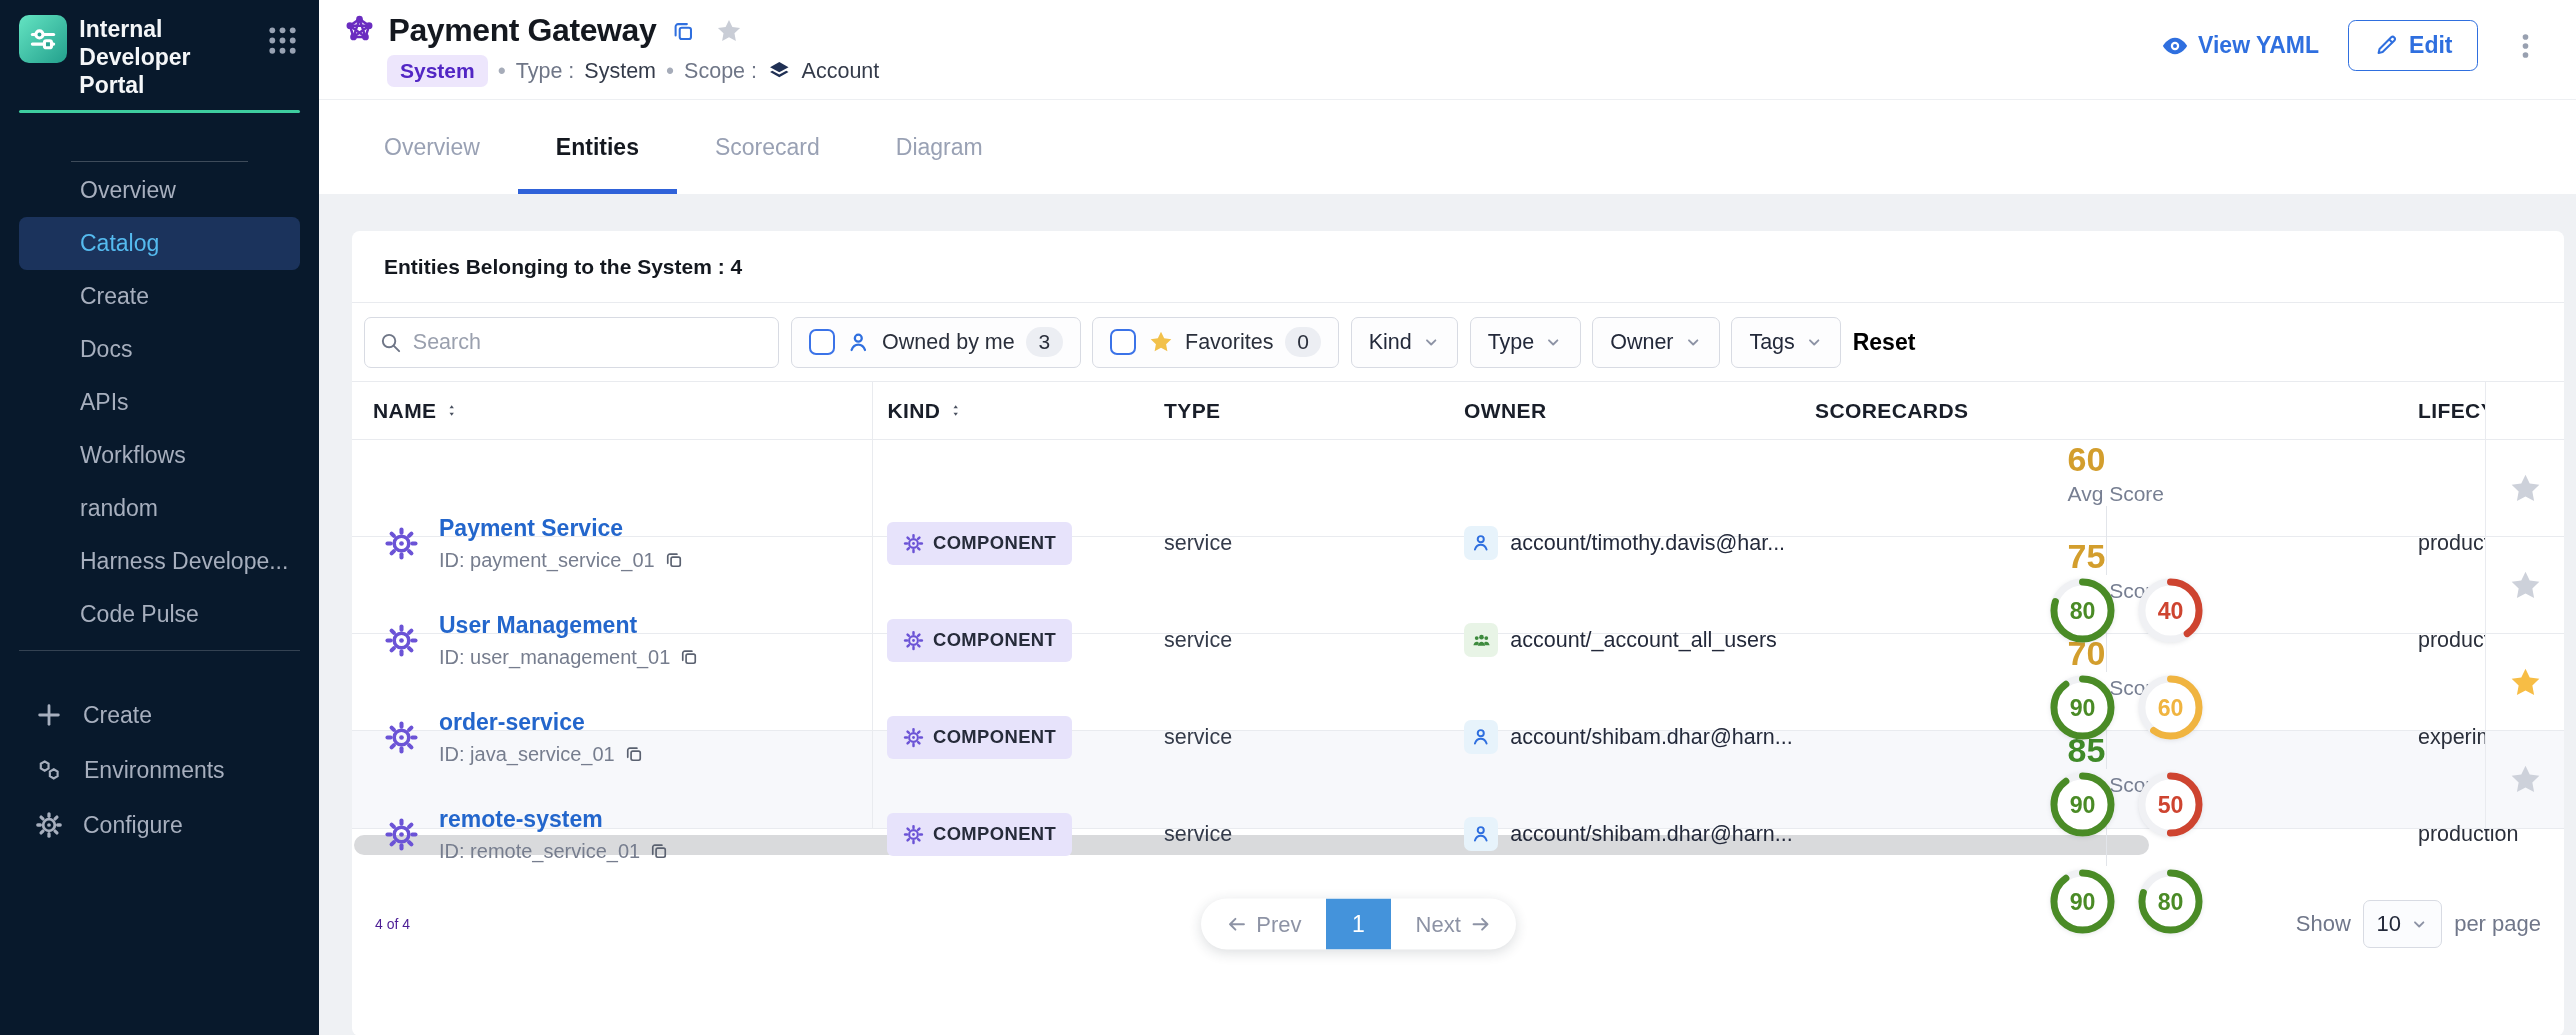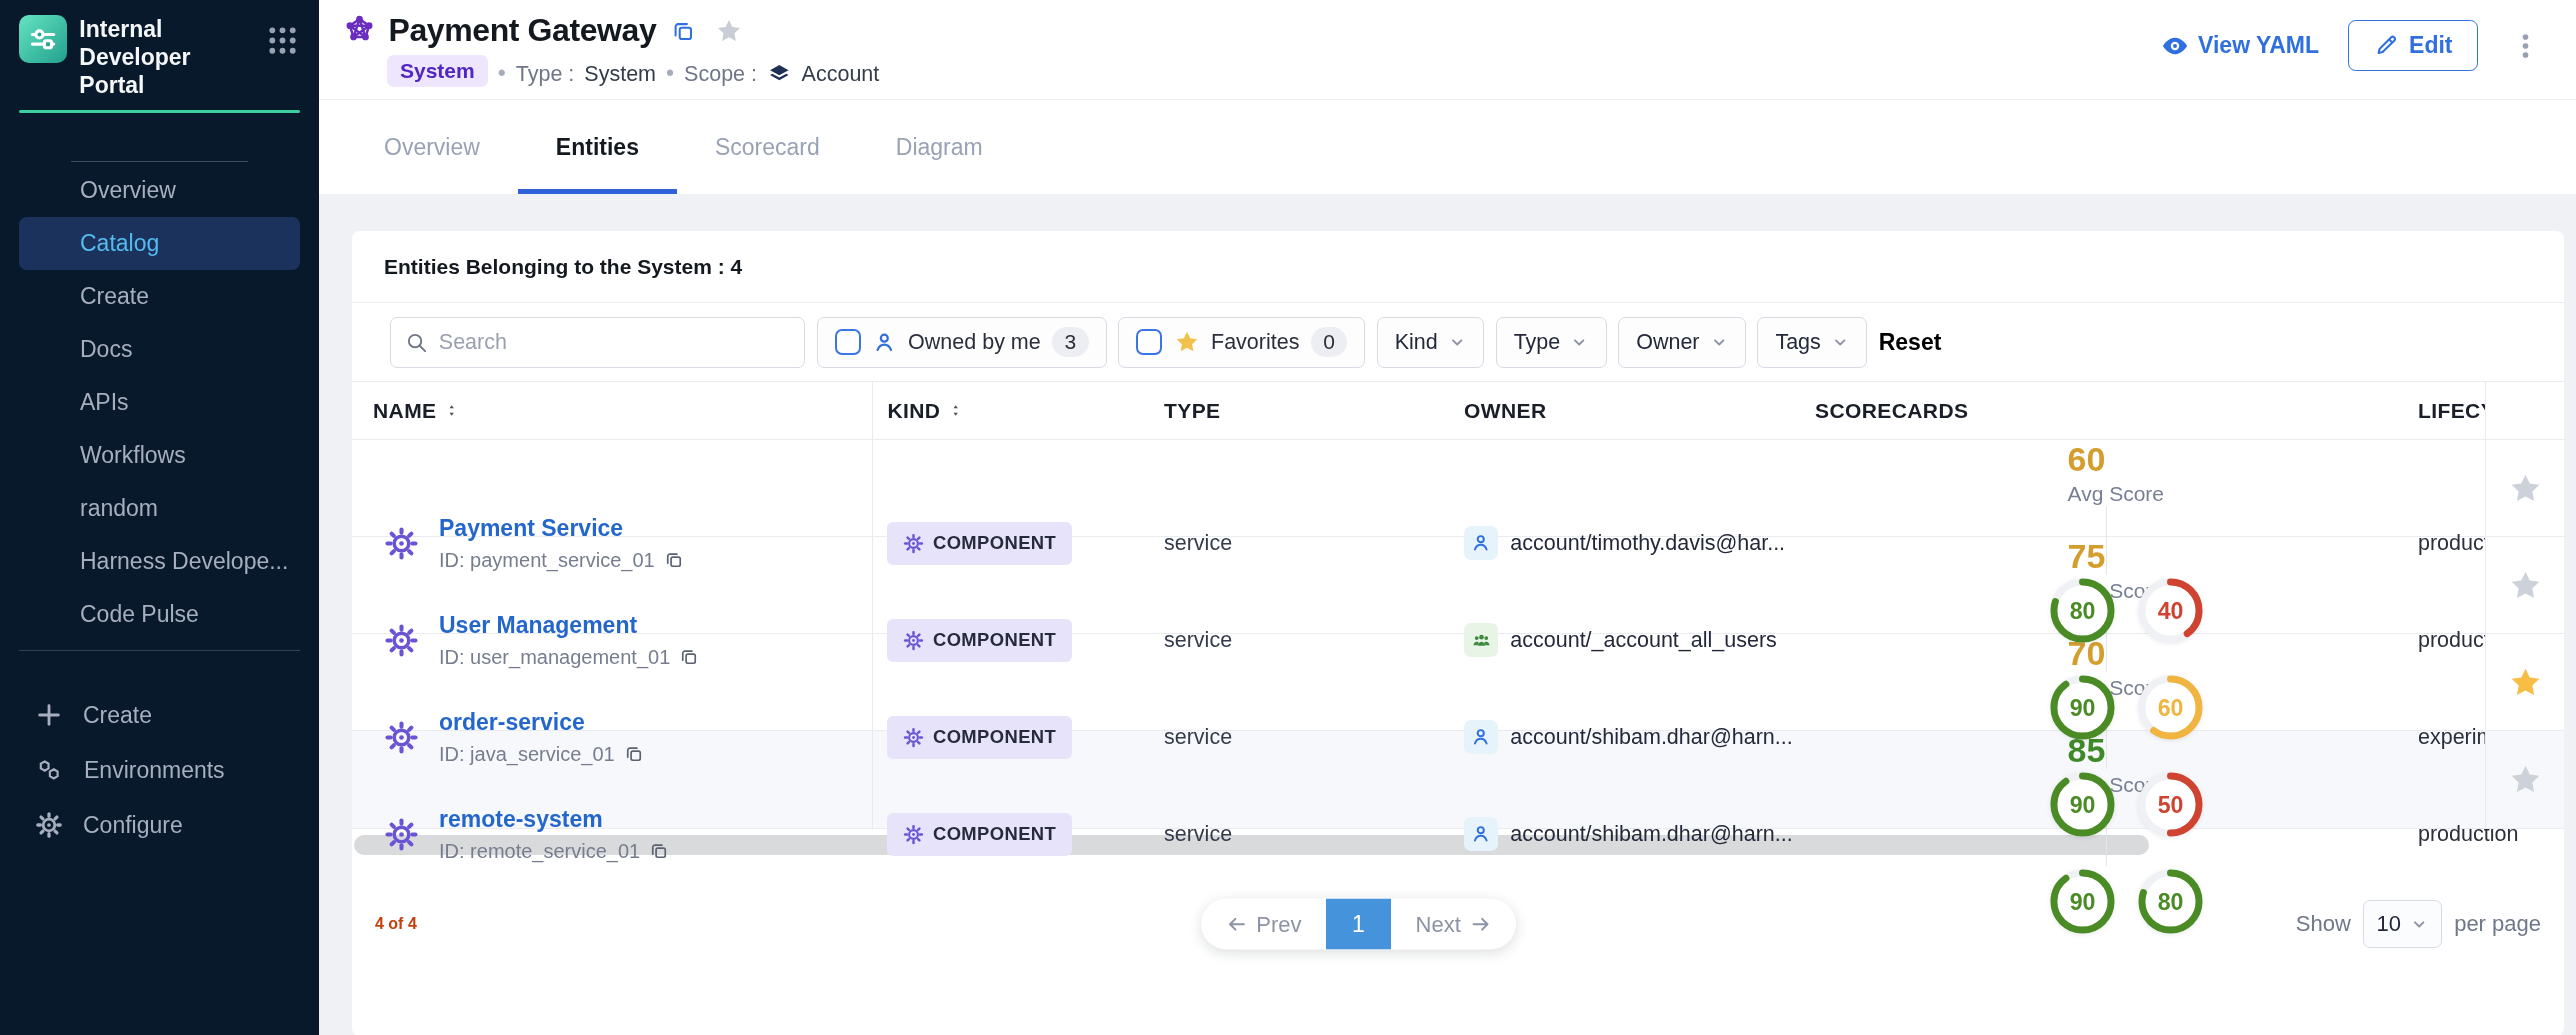--- a/index.html
+++ b/index.html
@@ -26,21 +26,21 @@
   .sb-bottom .bic { color:#A7AFBE; }
 
   
   .main { flex:1; display:flex; flex-direction:column; background:#fff; }
   .topbar { height:100px; background:#fff; display:flex; justify-content:space-between; padding:0 32px 8px 23px; border-bottom:0.8px solid #EDEFF2; }
   .title-wrap { padding-top:12.3px; }
   .t-row1 { display:flex; align-items:center; gap:11.5px; }
   .page-title { font-size:32px; font-weight:700; color:#14181F; letter-spacing:-0.4px; }
   .t-copy { color:#2F6FDF; margin-left:3.1px; cursor:pointer; }
   .t-star { color:#C9CDD6; margin-left:7.7px; cursor:pointer; }
-  .t-row2 { display:flex; align-items:flex-end; gap:10px; margin-top:6.1px; margin-left:45px; font-size:21.5px; }
+  .t-row2 { display:flex; align-items:center; gap:10px; margin-top:6.1px; margin-left:45px; font-size:21.5px; }
   .badge-system { background:#EDE6FC; color:#5226C4; font-weight:700; font-size:21px; padding:3.8px 13px; border-radius:7px; }
   .bc-dot { color:#A6ACB9; font-size:23px; }
   .bc-key { color:#6F7687; }
   .bc-val { color:#343B4A; }
   .scope-ic { color:#203054; }
   .topbar-right { display:flex; align-items:center; gap:29px; }
   .view-yaml { display:flex; align-items:center; gap:9.2px; color:#2F6FDF; font-size:23px; font-weight:700; cursor:pointer; }
   .edit-btn { display:flex; align-items:center; gap:10.8px; border:1.5px solid #2F6FDF; color:#2F6FDF; border-radius:7.7px; height:51px; padding:0 24.6px; font-size:23px; font-weight:700; background:#fff; cursor:pointer; }
   .kebab { color:#98A0B0; cursor:pointer; padding:3.1px; }
 
@@ -48,21 +48,21 @@
   .tab { height:100%; display:flex; align-items:center; padding:0 38px; font-size:23px; color:#99A1B4; position:relative; cursor:pointer; }
   .tab.active { color:#14181F; font-weight:700; }
   .tab.active::after { content:''; position:absolute; left:0; right:0; bottom:0; height:5.4px; background:#2F62D9; }
 
   .content { flex:1; background:#EFF1F4; padding:37px 12.3px 0 33px; }
   .card { background:#fff; border-radius:7.7px; width:2212px; height:805px; position:relative; overflow:hidden; }
   .card-head { height:72px; display:flex; align-items:center; padding-left:32px; border-bottom:0.8px solid #E9EBEF; }
   .card-head h2 { font-size:21px; font-weight:700; color:#14181F; }
 
   
-  .filter-row { height:78px; display:flex; align-items:center; padding-left:38px; gap:11.5px; }
+  .filter-row { height:78px; display:flex; align-items:center; padding-left:12px; gap:11.5px; }
   .search-box { width:415px; height:51px; border:1.5px solid #D8DBE3; border-radius:7px; display:flex; align-items:center; gap:10.8px; padding:0 14px; background:#fff; }
   .search-box input { border:none; outline:none; font-size:21.5px; color:#23293A; width:100%; font-family:inherit; background:transparent; }
   .search-box input::placeholder { color:#9AA0AE; }
   .search-ic { color:#6F7687; flex:0 0 auto; }
   .chip { height:51px; border:0.8px solid #D8DBE3; border-radius:7px; background:#FDFDFE; display:flex; align-items:center; gap:11.5px; padding:0 17px; cursor:pointer; }
   .cb { width:26px; height:26px; border:2.3px solid #3B73E8; border-radius:7px; background:#fff; flex:0 0 26px; }
   .chip-label { font-size:21.5px; color:#2A2F3B; }
   .count { background:#ECEEF3; border-radius:768px; padding:3.1px 12.3px; font-size:21px; color:#2A2F3B; }
   .chip .pic { color:#2F6FDF; }
   .chip .fav-star { color:#F2C14B; }
@@ -112,21 +112,21 @@
   .s-cell { height:97px; border-bottom:0.8px solid #E9EBEF; display:flex; align-items:center; justify-content:center; background:#fff; }
   .s-cell.last { height:98px; }
   .s-cell.shaded { background:#F7F8FB; }
   .row-star { color:#CDD1DA; cursor:pointer; }
   .row-star.gold { color:#F7BD45; }
 
   .hscrollbar { margin:6.1px 0 0 1.5px; width:1795px; height:20px; border-radius:10px; background:#D9DADC; cursor:pointer; }
 
   
   .pag-row { position:relative; height:92px; margin-top:23px; }
-  .pag-summary { position:absolute; left:23px; top:50%; transform:translateY(-50%); font-size:16px; font-weight:700; color:#c2410c; }
+  .pag-summary { position:absolute; left:23px; top:50%; transform:translateY(-50%); font-size:14px; font-weight:400; color:#4c1d95; }
   .pag-pill { position:absolute; left:849px; top:50%; transform:translateY(-50%); width:315px; height:51px; background:#fff; border-radius:26px; box-shadow:0 3.1px 12.3px rgba(31,41,55,0.16); display:flex; overflow:hidden; align-items:stretch; }
   .pag-btn { flex:1; display:flex; align-items:center; justify-content:center; gap:9.2px; font-size:22px; color:#8D93A5; cursor:pointer; }
   .pag-page { width:65px; background:#4493DB; color:#fff; font-size:23px; display:flex; align-items:center; justify-content:center; cursor:pointer; }
   .show-group { position:absolute; right:23px; top:50%; transform:translateY(-50%); display:flex; align-items:center; gap:12.3px; font-size:22px; color:#70778A; }
   .page-size { height:48px; min-width:75px; border:0.8px solid #D8DBE3; border-radius:7px; background:#FBFCFE; display:flex; align-items:center; justify-content:center; gap:9.2px; padding:0 12.3px; color:#23293A; cursor:pointer; }
   .page-size .chev { color:#8D93A5; }
 </style>
 </head>
 <body>
 

